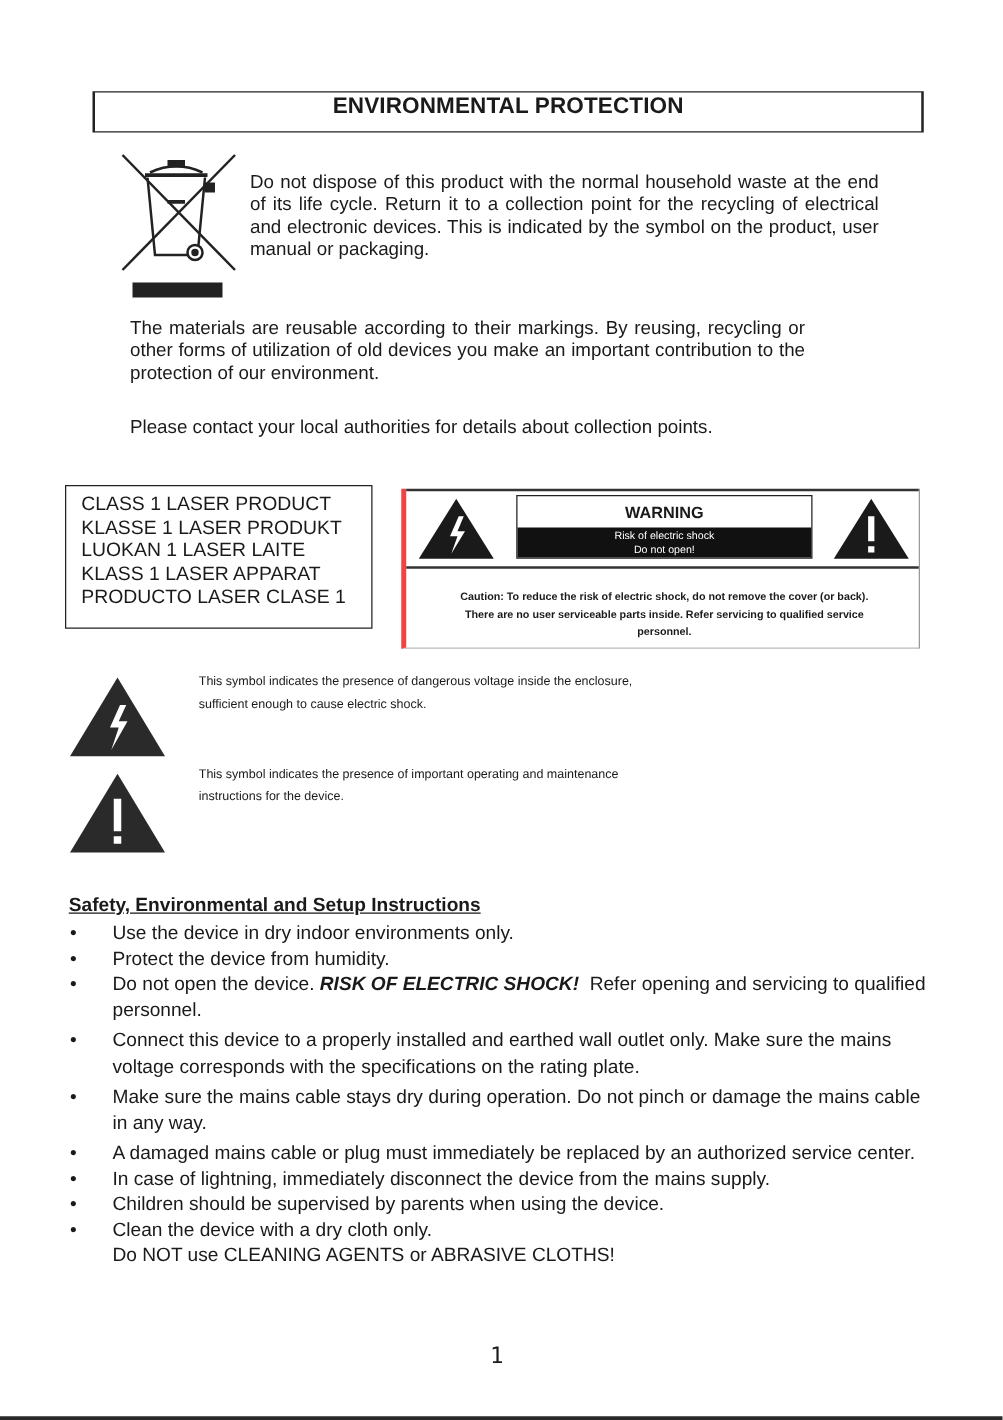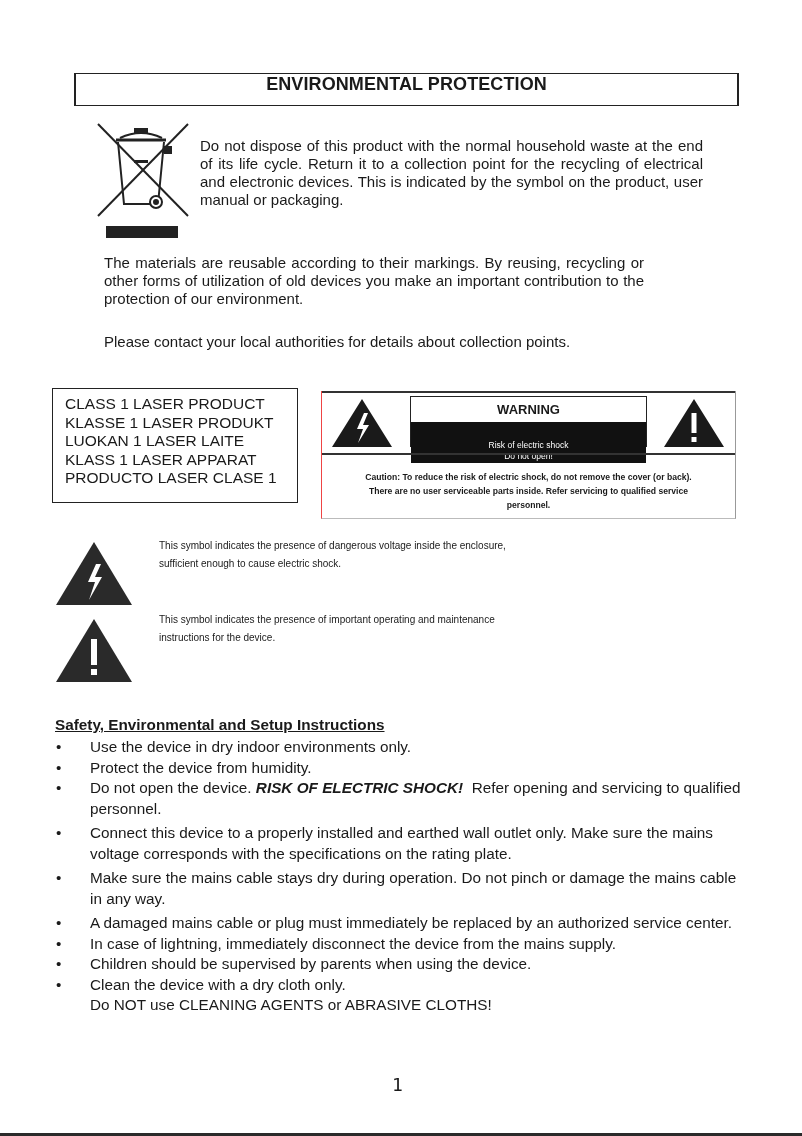--- a/index.html
+++ b/index.html
@@ -16,28 +16,28 @@
   .para { font-size: 15px; line-height: 18px; text-align: justify; }
   .p1 { left: 200px; top: 137px; width: 503px; }
   .p2 { left: 104px; top: 254px; width: 540px; }
   .p3 { left: 104px; top: 333px; width: 540px; text-align: left; }
 
   .laser-box { left: 52px; top: 388px; width: 246px; height: 115px; border: 1.5px solid #222;
                box-sizing: border-box; padding: 6px 0 0 12px; }
   .laser-box div { font-size: 15.5px; line-height: 18.6px; white-space: nowrap; }
 
   .warn-box { left: 321px; top: 391px; width: 415px; height: 128px; box-sizing: border-box;
-              border-left: 1px solid #ef4444; border-right: 1px solid #999; border-bottom: 1px solid #bbb; }
+              border-left: 4px solid #ef4444; border-right: 1px solid #999; border-bottom: 1px solid #bbb; }
   .warn-top-line { left: 0; top: 0; width: 100%; height: 2px; background: #333; }
   .warn-mid-line { left: 0; top: 62px; width: 100%; height: 2px; background: #333; }
   .warn-inner { left: 88px; top: 5px; width: 237px; height: 51px; border: 1.5px solid #222; box-sizing: border-box; }
   .warn-inner .head { height: 25px; display: flex; align-items: center; justify-content: center;
                       font-weight: bold; font-size: 13px; }
   .warn-inner .foot { height: 23px; background: #111; color: #fff; font-size: 8.5px; line-height: 11px;
-                      text-align: center; padding-top: 18px; }
+                      text-align: center; padding-top: 1px; }
   .warn-caution { left: 4px; top: 79px; width: 405px; text-align: center; font-weight: bold;
                   font-size: 8.6px; line-height: 14px; }
 
   .sym-text { font-size: 10px; line-height: 18px; }
   .s1 { left: 159px; top: 537px; width: 360px; }
   .s2 { left: 159px; top: 611px; width: 360px; }
 
   .sec-title { left: 55px; top: 716px; font-weight: bold; font-size: 15.3px; text-decoration: underline; }
   .bullets { left: 56px; top: 737px; width: 690px; }
   .b-item { position: relative; padding-left: 34px; font-size: 15.3px; line-height: 20.5px; }

